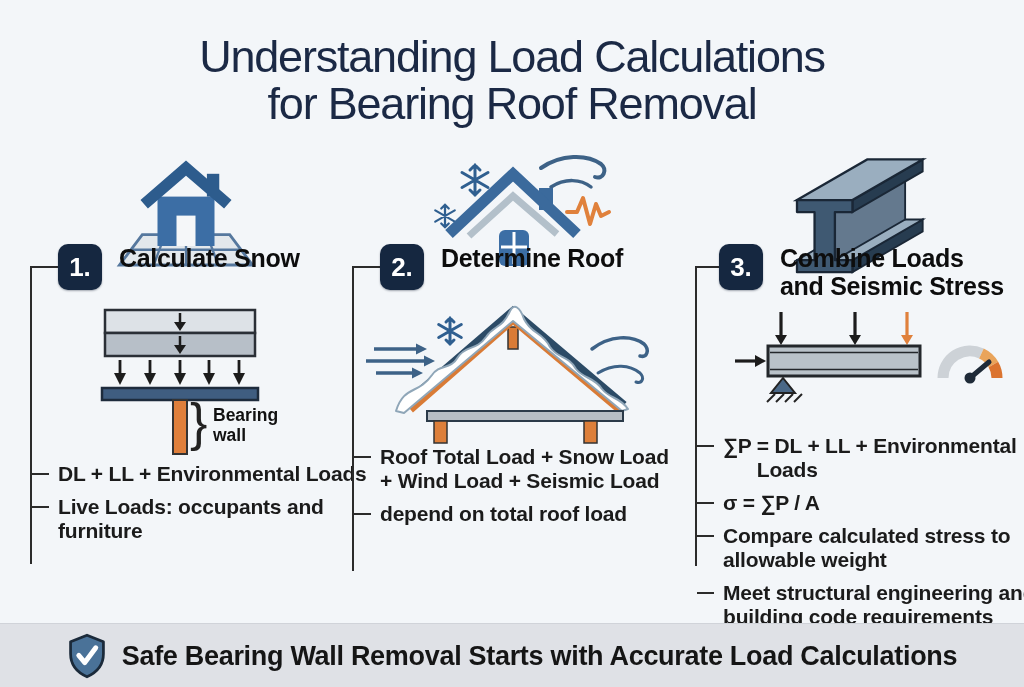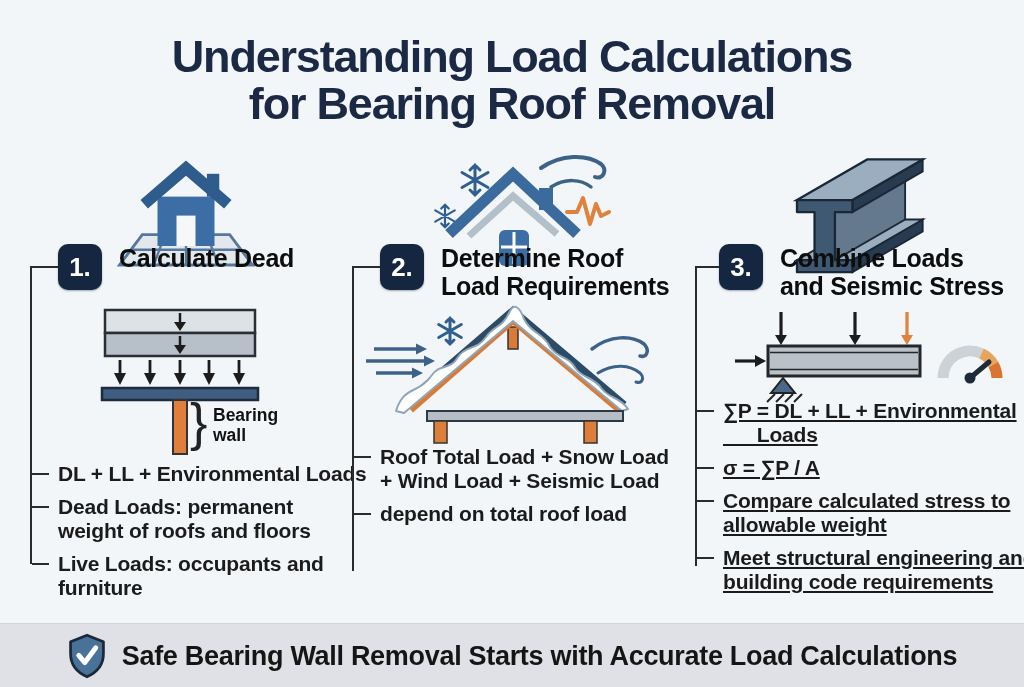--- a/index.html
+++ b/index.html
@@ -3,21 +3,21 @@
 <meta charset="utf-8">
 <style>
   html,body{margin:0;padding:0;background:#888;}
   .canvas{
     position:relative;width:1024px;height:687px;overflow:hidden;
     background:#f3f6f9;font-family:"Liberation Sans",sans-serif;
     -webkit-font-smoothing:antialiased;
   }
   .title{
     position:absolute;left:0;right:0;top:33px;text-align:center;
-    font-size:45px;font-weight:bold;color:#1b2945;line-height:47px;letter-spacing:-1.2px;
+    font-size:45px;font-weight:normal;color:#1b2945;line-height:47px;letter-spacing:-1.2px;
   }
   .col{position:absolute;top:0;height:640px;}
   .col1{left:30px;width:312px;}
   .col2{left:352px;width:318px;}
   .col3{left:695px;width:325px;}
   .icon-wrap{position:absolute;left:0;right:0;display:flex;justify-content:center;}
   .c1 .icon-wrap{top:146px;}
   .c2 .icon-wrap{top:150px;}
   .c3 .icon-wrap{top:152px;}
   .step-row{position:absolute;top:243px;display:flex;gap:17px;align-items:flex-start;}
@@ -39,21 +39,21 @@
   .c3 .tree-v{height:300px;}
   .tree-h{position:absolute;left:0;top:266px;height:0;border-top:2.5px solid #2b2b2b;}
   .c1 .tree-h,.c2 .tree-h{width:28px;}
   .c3 .tree-h{width:24px;}
   .bullets{
     list-style:none;margin:0;position:absolute;left:0;right:0;
     padding:0 0 0 28px;font-size:21px;color:#1b1b1b;line-height:24px;font-weight:600;letter-spacing:-0.2px;
   }
   .c1 .bullets{top:462px;}
   .c2 .bullets{top:445px;}
-  .c3 .bullets{top:399px;text-decoration:underline;}
+  .c3 .bullets{top:434px;}
   .bullets li{position:relative;margin-bottom:9px;}
   .bullets li::before{
     content:"";position:absolute;left:-26px;top:11px;width:17px;height:0;
     border-top:2.5px solid #2b2b2b;
   }
   .bline{white-space:pre;}
   .footer{
     position:absolute;left:0;right:0;top:623px;height:64px;background:#dfe1e6;
     border-top:1px solid #d0d3d9;display:flex;align-items:center;justify-content:center;gap:15px;
   }
@@ -84,21 +84,21 @@
         <path d="M36,60 L80,22 L124,60" fill="none" stroke="#2d5c8d" stroke-width="12" stroke-linejoin="miter"></path>
       </svg>
     </div>
 
     <div class="tree-h"></div>
     <div class="tree-v"></div>
 
     <div class="step-row">
       <div class="badge">1.</div>
       <div class="heading">
-        <div>Calculate Dead</div>
+        <div>Calculate Snow</div>
       </div>
     </div>
 
     <svg class="diagram" width="312" height="152" viewBox="0 0 312 152">
       <rect x="75" y="6" width="150" height="23" fill="#dde2e7" stroke="#2a2f36" stroke-width="2.5"></rect>
       <rect x="75" y="29" width="150" height="23" fill="#b7bfc8" stroke="#2a2f36" stroke-width="2.5"></rect>
       <line x1="150" y1="9" x2="150" y2="21" stroke="#1c1c1c" stroke-width="2.5"></line>
       <polygon points="144,18 156,18 150,27" fill="#1c1c1c"></polygon>
       <line x1="150" y1="32" x2="150" y2="44" stroke="#1c1c1c" stroke-width="2.5"></line>
       <polygon points="144,41 156,41 150,50" fill="#1c1c1c"></polygon>
@@ -119,24 +119,20 @@
       <rect x="72" y="84" width="156" height="12" fill="#3f5d80" stroke="#1d2b3c" stroke-width="2.5"></rect>
       <rect x="143" y="96" width="14" height="54" fill="#df7f3b" stroke="#333333" stroke-width="2"></rect>
       <text x="160" y="136" font-size="52" fill="#222222" font-family="Liberation Sans, sans-serif">}</text>
       <text x="183" y="117" font-size="17.5" font-weight="bold" fill="#111111">Bearing</text>
       <text x="183" y="137" font-size="17.5" font-weight="bold" fill="#111111">wall</text>
     </svg>
 
     <ul class="bullets">
         <li>
           <div class="bline">DL + LL + Environmental Loads</div>
-        </li>
-        <li>
-          <div class="bline">Dead Loads: permanent</div>
-          <div class="bline">weight of roofs and floors</div>
         </li>
         <li>
           <div class="bline">Live Loads: occupants and</div>
           <div class="bline">furniture</div>
         </li>
       </ul>
   </div>
 
   <div class="col col2 c2">
     <div class="icon-wrap">
@@ -161,21 +157,20 @@
       </svg>
     </div>
 
     <div class="tree-h"></div>
     <div class="tree-v"></div>
 
     <div class="step-row">
       <div class="badge">2.</div>
       <div class="heading">
         <div>Determine Roof</div>
-        <div>Load Requirements</div>
       </div>
     </div>
 
     <svg class="diagram" width="320" height="142" viewBox="0 0 320 142">
       <g transform="translate(98,28)" stroke="#2f5f90" stroke-width="3" stroke-linecap="round" fill="none">
         <path d="M0,-13 L0,13 M-11.3,-6.5 L11.3,6.5 M-11.3,6.5 L11.3,-6.5 M-4,-9 L0,-13 L4,-9 M-4,9 L0,13 L4,9"></path>
       </g>
       <g stroke="#3d6287" stroke-width="3.5">
         <line x1="22" y1="46" x2="66" y2="46"></line>
           <line x1="14" y1="58" x2="74" y2="58"></line>

